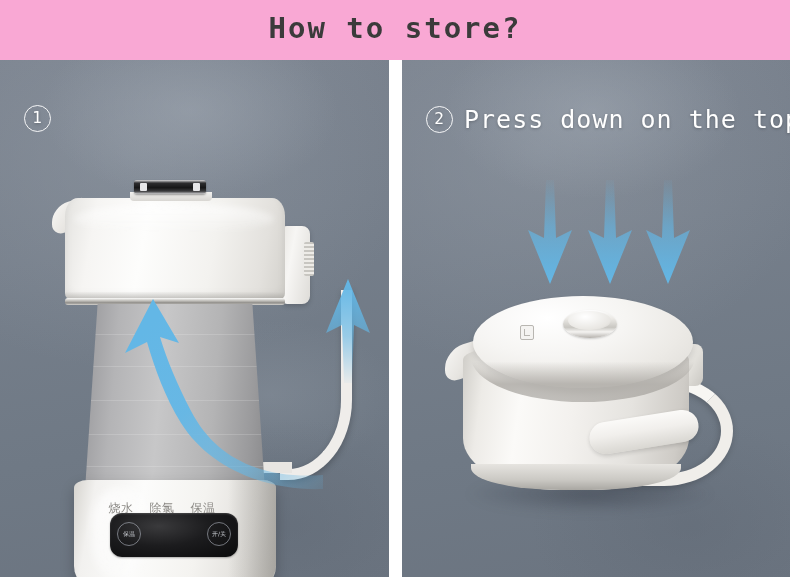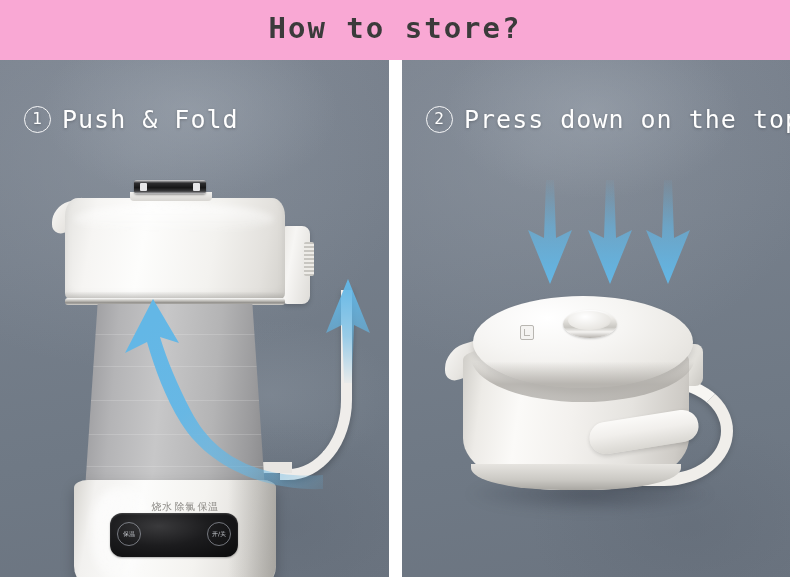--- a/index.html
+++ b/index.html
@@ -242,28 +242,28 @@
   .kettle-base-shadow {
     position: absolute;
     right: 0; top: 0;
     width: 48px; height: 118px;
     background: linear-gradient(270deg, rgba(120,118,113,0.45), rgba(120,118,113,0));
     border-radius: 0 14px 50px 0 / 0 8px 34px 0;
   }
   
   .base-labels {
     position: absolute;
-    left: 40px;
+    left: 17px;
     top: 20px;
     width: 142px;
     display: flex;
     justify-content: center;
-    gap: 2px;
+    gap: 16px;
     font-family: "DejaVu Sans", "Liberation Sans", sans-serif;
-    font-size: 10px;
+    font-size: 12px;
     color: #8c8a86;
     letter-spacing: 0.5px;
     white-space: nowrap;
   }
   
   .base-screen {
     position: absolute;
     left: 36px;
     top: 33px;
     width: 128px;
@@ -488,21 +488,20 @@
 
 <div class="panels">
 
   <div class="panel panel-left">
     <div class="bg-blotch blotch-a"></div>
     <div class="bg-blotch blotch-b"></div>
     <div class="bg-blotch blotch-c"></div>
 
     <div class="step-caption">
       <span class="step-number">1</span>
-      <span>Push &amp; Fold</span>
     </div>
 
     <div class="kettle-expanded">
 
       <div class="handle-arm"></div>
       <div class="handle-arm-2"></div>
       <div class="handle-mount"></div>
       <div class="handle-ridges"></div>
 
       <div class="kettle-spout"></div>

